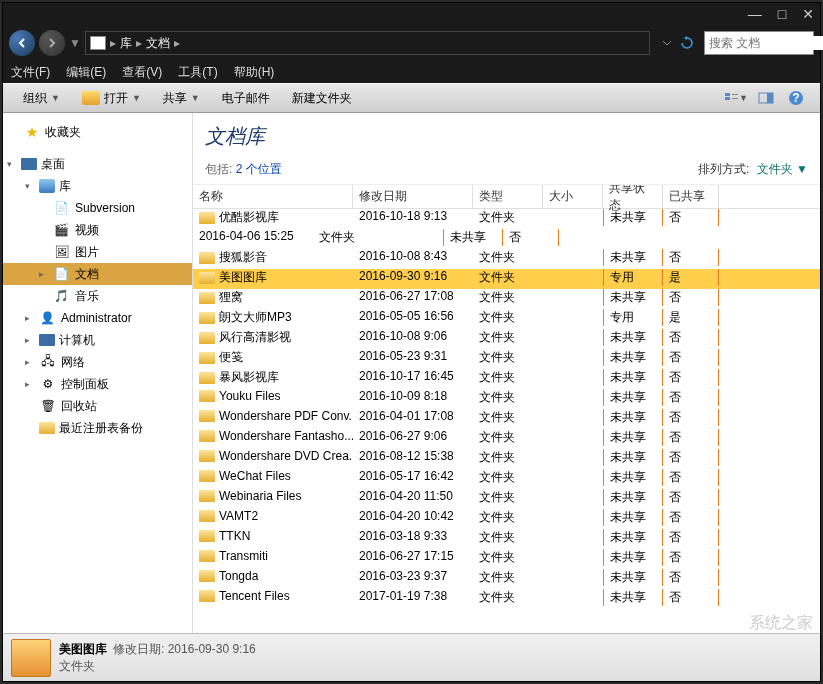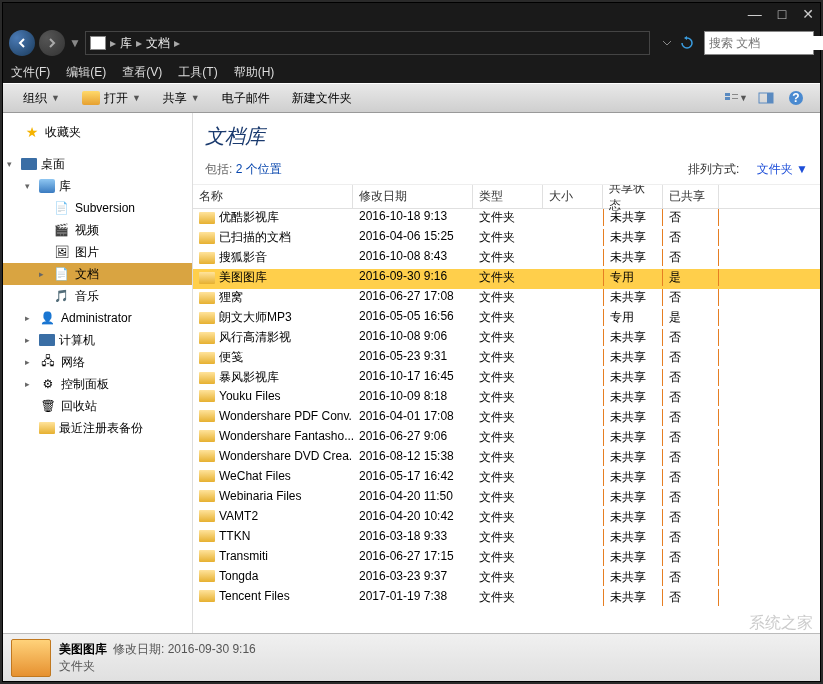--- a/index.html
+++ b/index.html
@@ -45,21 +45,21 @@
 .comp-ic { width: 16px; height: 12px; background: #3a6ea5; border-radius: 1px; }
 .tree-label { flex: 1; white-space: nowrap; }
 .tree-sep { height: 10px; }
 
 .main { flex: 1; display: flex; flex-direction: column; overflow: hidden; }
 .libheader { padding: 10px 12px 6px; display: flex; align-items: flex-end; border-bottom: 1px solid #eee; }
 .libheader h1 { font-size: 20px; font-weight: normal; color: #1a3a6e; font-style: italic; }
 .libheader .sub { color: #666; margin-top: 11px; }
 .libheader .left { flex: 1; }
 .libheader .sort { color: #333; }
-.libheader .sortval { color: #1d4ed8; cursor: pointer; margin-left: 14px; }
+.libheader .sortval { color: #0f766e; cursor: pointer; margin-left: 4px; }
 
 .listarea { flex: 1; overflow-y: auto; position: relative; }
 .listarea::-webkit-scrollbar { width: 16px; }
 .listarea::-webkit-scrollbar-track { background: #f0f0f0; border-left: 1px solid #ddd; }
 .listarea::-webkit-scrollbar-thumb { background: #c0c0c0; border: 1px solid #999; }
 
 .cols { display: flex; height: 24px; border-bottom: 1px solid #e0e0e0; position: sticky; top: 0; background: #fff; }
 .col { padding: 4px 6px; border-right: 1px solid #e0e0e0; color: #333; cursor: pointer; display: flex; align-items: center; }
 .col.name { width: 160px; }
 .col.date { width: 120px; }
@@ -291,24 +291,20 @@
                 <div class="folder-icon"></div>
                 <span>优酷影视库</span>
               </div>
     <div class="cell date">2016-10-18 9:13</div>
     <div class="cell type">文件夹</div>
     <div class="cell size"></div>
     <div class="cell share">未共享</div>
     <div class="cell shared">否</div>
             </div>
             <div class="row">
-    <div class="cell name">
-                <div class="folder-icon"></div>
-                <span>已扫描的文档</span>
-              </div>
     <div class="cell date">2016-04-06 15:25</div>
     <div class="cell type">文件夹</div>
     <div class="cell size"></div>
     <div class="cell share">未共享</div>
     <div class="cell shared">否</div>
             </div>
             <div class="row">
     <div class="cell name">
                 <div class="folder-icon"></div>
                 <span>搜狐影音</span>

